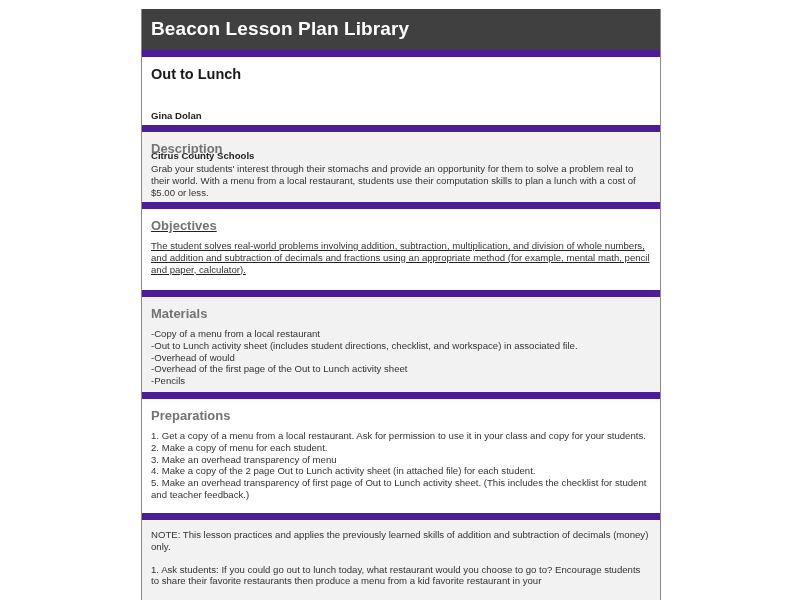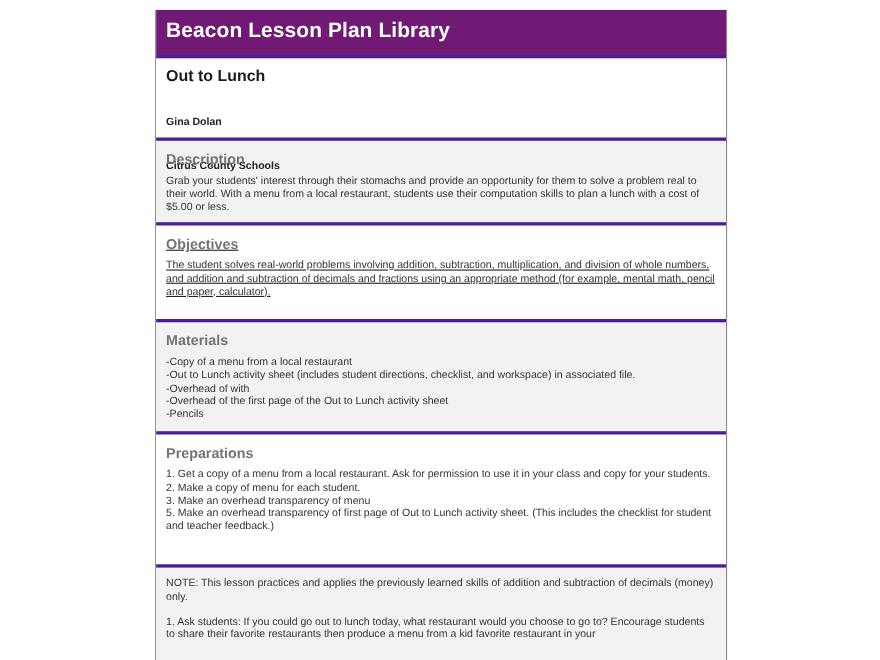--- a/index.html
+++ b/index.html
@@ -14,32 +14,32 @@
     }
     .page {
       position: absolute;
       left: 141px;
       top: 9px;
       width: 518px;
       border-left: 1px solid #8a8a8a;
       border-right: 1px solid #8a8a8a;
     }
     .banner {
-      background: #701a75;
+      background: #404040;
       color: #ffffff;
       height: 41px;
       box-sizing: border-box;
       padding: 9px 9px 14px 9px;
       font-weight: bold;
       font-size: 19px;
       letter-spacing: 0.1px;
     }
     .section {
       box-sizing: border-box;
-      border-top: 3px solid #4c1d95;
+      border-top: 7px solid #4c1d95;
       padding: 9px 9px 0 9px;
     }
     .section.gray { background: #f2f2f2; }
     .section.white { background: #ffffff; }
     .section h2 {
       margin: 0 0 7px 0;
       font-size: 13px;
       font-weight: bold;
       color: #737373;
     }
@@ -86,30 +86,31 @@
 
   <div class="section white" style="height:88px;text-decoration:underline;">
     <h2>Objectives</h2>
     <p>The student solves real-world problems involving addition, subtraction, multiplication, and division of whole numbers, and addition and subtraction of decimals and fractions using an appropriate method (for example, mental math, pencil and paper, calculator).</p>
   </div>
 
   <div class="section gray" style="height:102px;">
     <h2>Materials</h2>
     <div class="line">-Copy of a menu from a local restaurant</div>
     <div class="line">-Out to Lunch activity sheet (includes student directions, checklist, and workspace) in associated file.</div>
-    <div class="line">-Overhead of with</div>
+    <div class="line">-Overhead of would</div>
     <div class="line">-Overhead of the first page of the Out to Lunch activity sheet</div>
     <div class="line">-Pencils</div>
   </div>
 
   <div class="section white" style="height:121px;">
     <h2>Preparations</h2>
     <div class="line">1. Get a copy of a menu from a local restaurant. Ask for permission to use it in your class and copy for your students.</div>
     <div class="line">2. Make a copy of menu for each student.</div>
     <div class="line">3. Make an overhead transparency of menu</div>
+    <div class="line">4. Make a copy of the 2 page Out to Lunch activity sheet (in attached file) for each student.</div>
     <div class="line">5. Make an overhead transparency of first page of Out to Lunch activity sheet. (This includes the checklist for student and teacher feedback.)</div>
   </div>
 
   <div class="section gray" style="height:120px;">
     <p>NOTE: This lesson practices and applies the previously learned skills of addition and subtraction of decimals (money) only.</p>
     <div class="gap"></div>
     <p>1. Ask students: If you could go out to lunch today, what restaurant would you choose to go to? Encourage students to share their favorite restaurants then produce a menu from a kid favorite restaurant in your</p>
   </div>
 
 </div>

